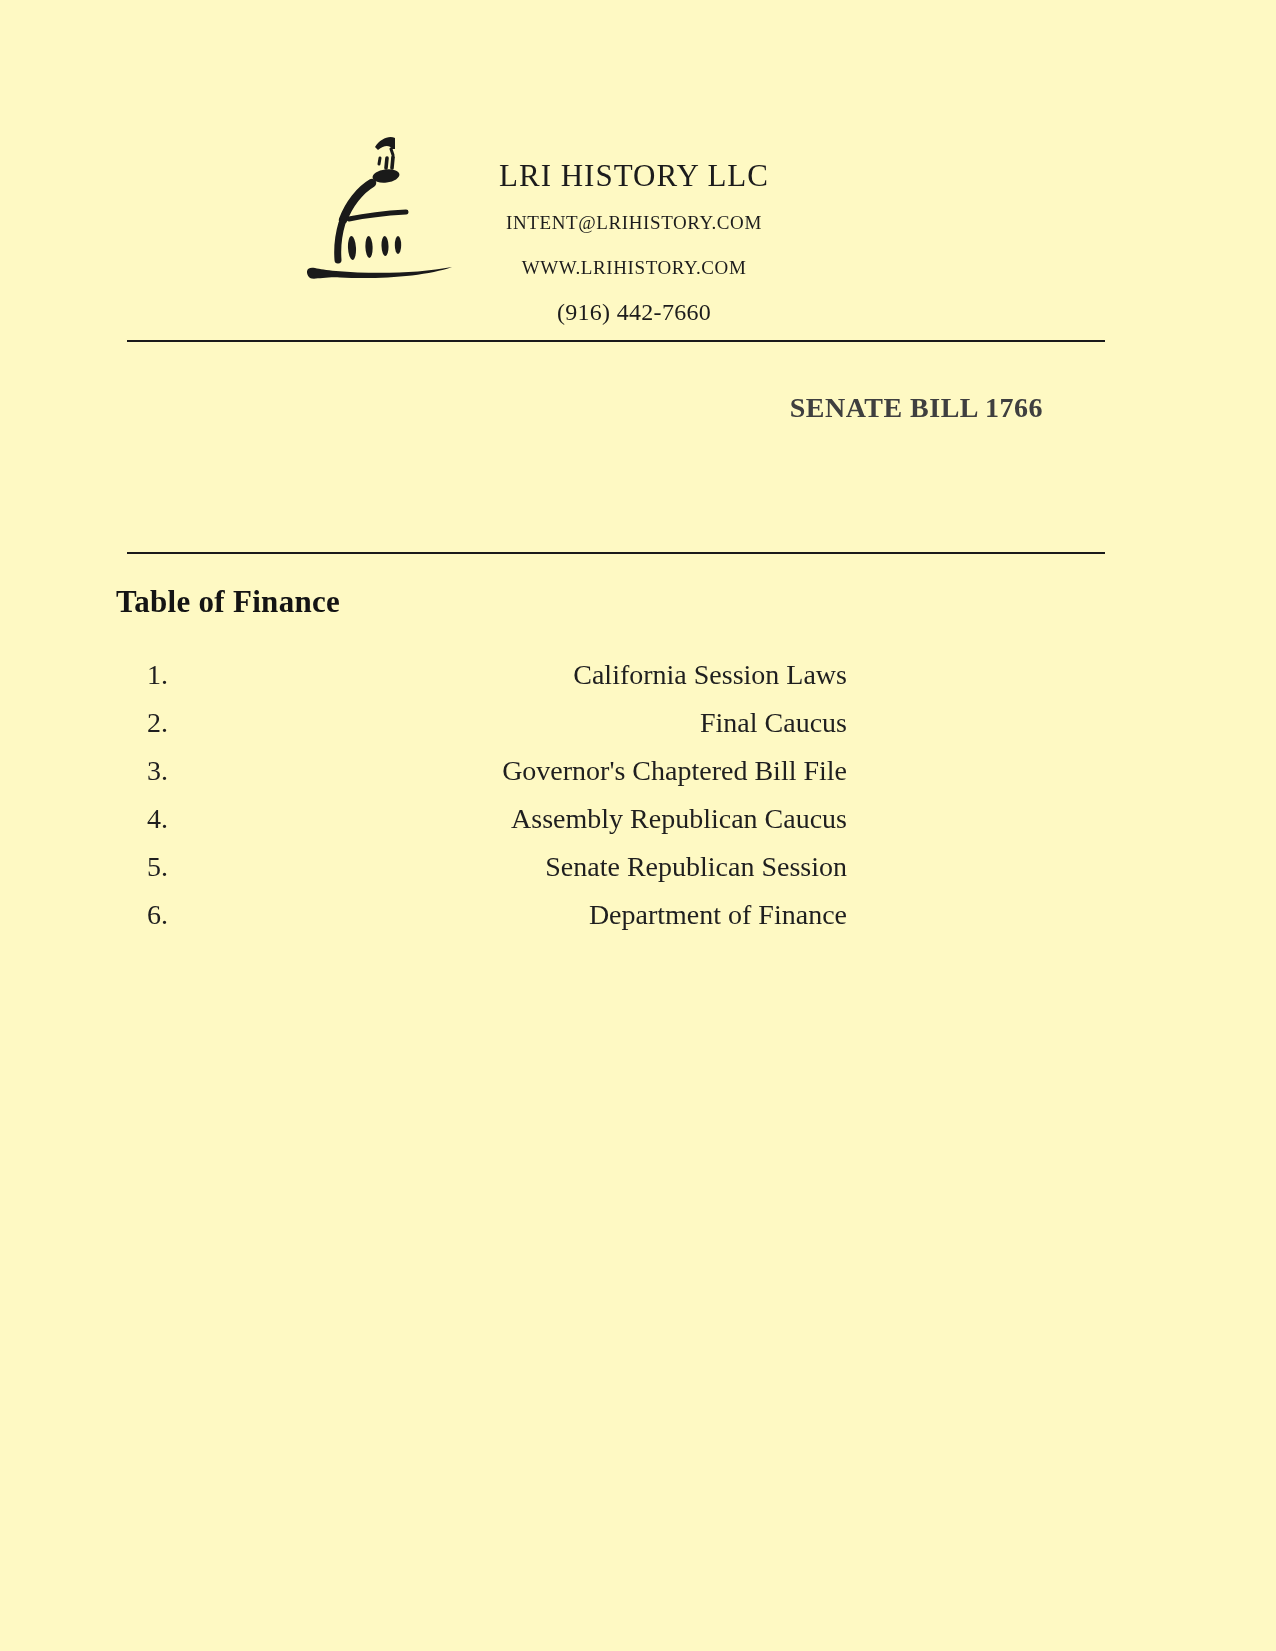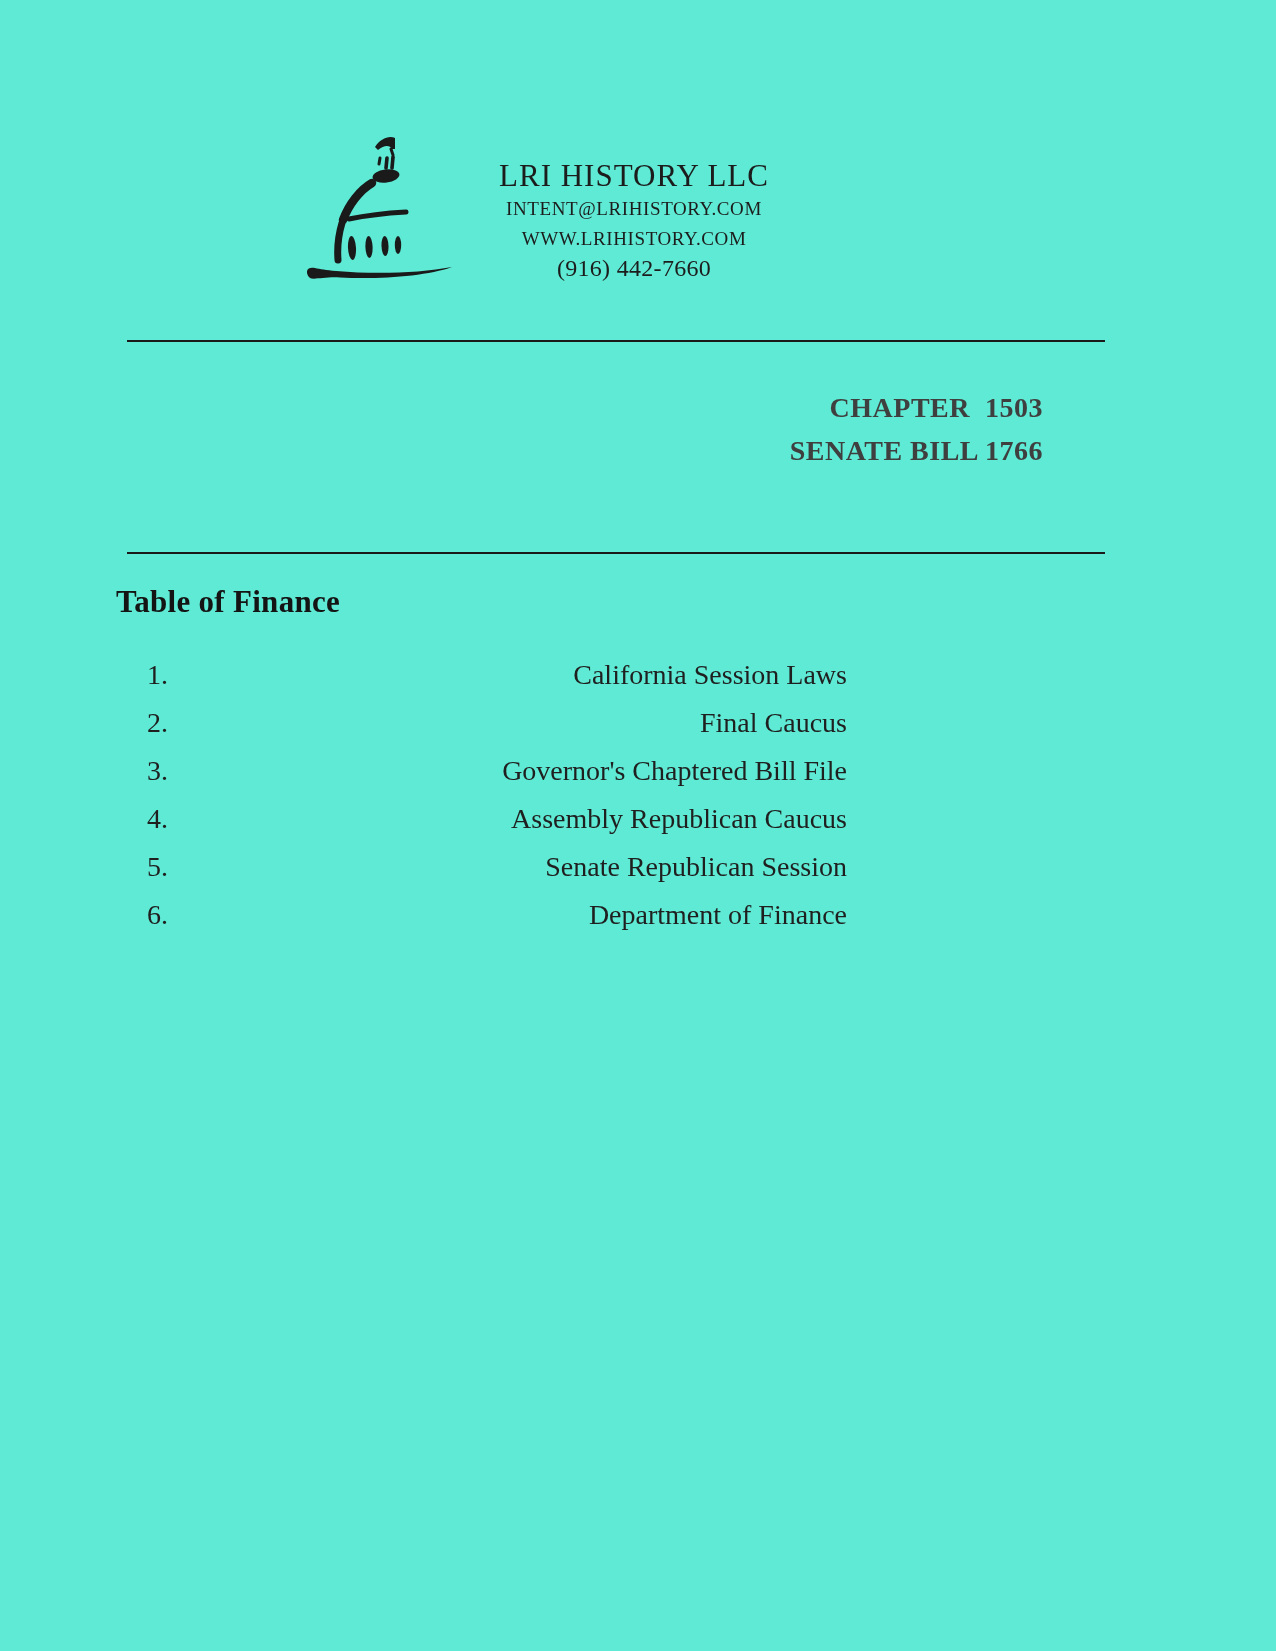--- a/index.html
+++ b/index.html
@@ -8,21 +8,21 @@
     font-family: "Liberation Serif", "DejaVu Serif", serif;
     width: 1276px;
     height: 1651px;
     position: relative;
     overflow: hidden;
   }
   .page {
     position: absolute;
     left: 0; top: 0;
     width: 1276px; height: 1651px;
-    background: #5eead4;
+    background: #fef9c3;
   }
 
   
   .logo {
     position: absolute;
     left: 296px; top: 120px;
     width: 160px; height: 170px;
   }
   .header-text {
     position: absolute;
@@ -34,24 +34,24 @@
   .company-name {
     font-size: 31px;
     line-height: 31px;
     letter-spacing: 1px;
     color: #1c1c1c;
   }
   .contact-line {
     font-size: 19px;
     line-height: 19px;
     letter-spacing: 0.6px;
-    margin-top: 11px;
+    margin-top: 26px;
     color: #1c1c1c;
   }
-  .contact-line.first { margin-top: 8px; }
+  .contact-line.first { margin-top: 22px; }
   .contact-line.phone { font-size: 24px; letter-spacing: 0.3px; }
 
   
   .rule {
     position: absolute;
     left: 127px;
     width: 978px;
     height: 2px;
     background: #1a1a1a;
   }
@@ -136,21 +136,20 @@
   <div class="header-text">
     <div class="company-name">LRI HISTORY LLC</div>
     <div class="contact-line first">INTENT@LRIHISTORY.COM</div>
     <div class="contact-line">WWW.LRIHISTORY.COM</div>
     <div class="contact-line phone">(916) 442-7660</div>
   </div>
 
   <div class="rule rule-1"></div>
 
   <div class="reference">
-    <div class="ref-line">CHAPTER  1503</div>
     <div class="ref-line">SENATE BILL 1766</div>
   </div>
 
   <div class="rule rule-2"></div>
 
   <h1 class="toc-title">Table of Finance</h1>
 
   <ol class="toc-list">
     <li class="toc-item">
       <span class="toc-number">1.</span>

